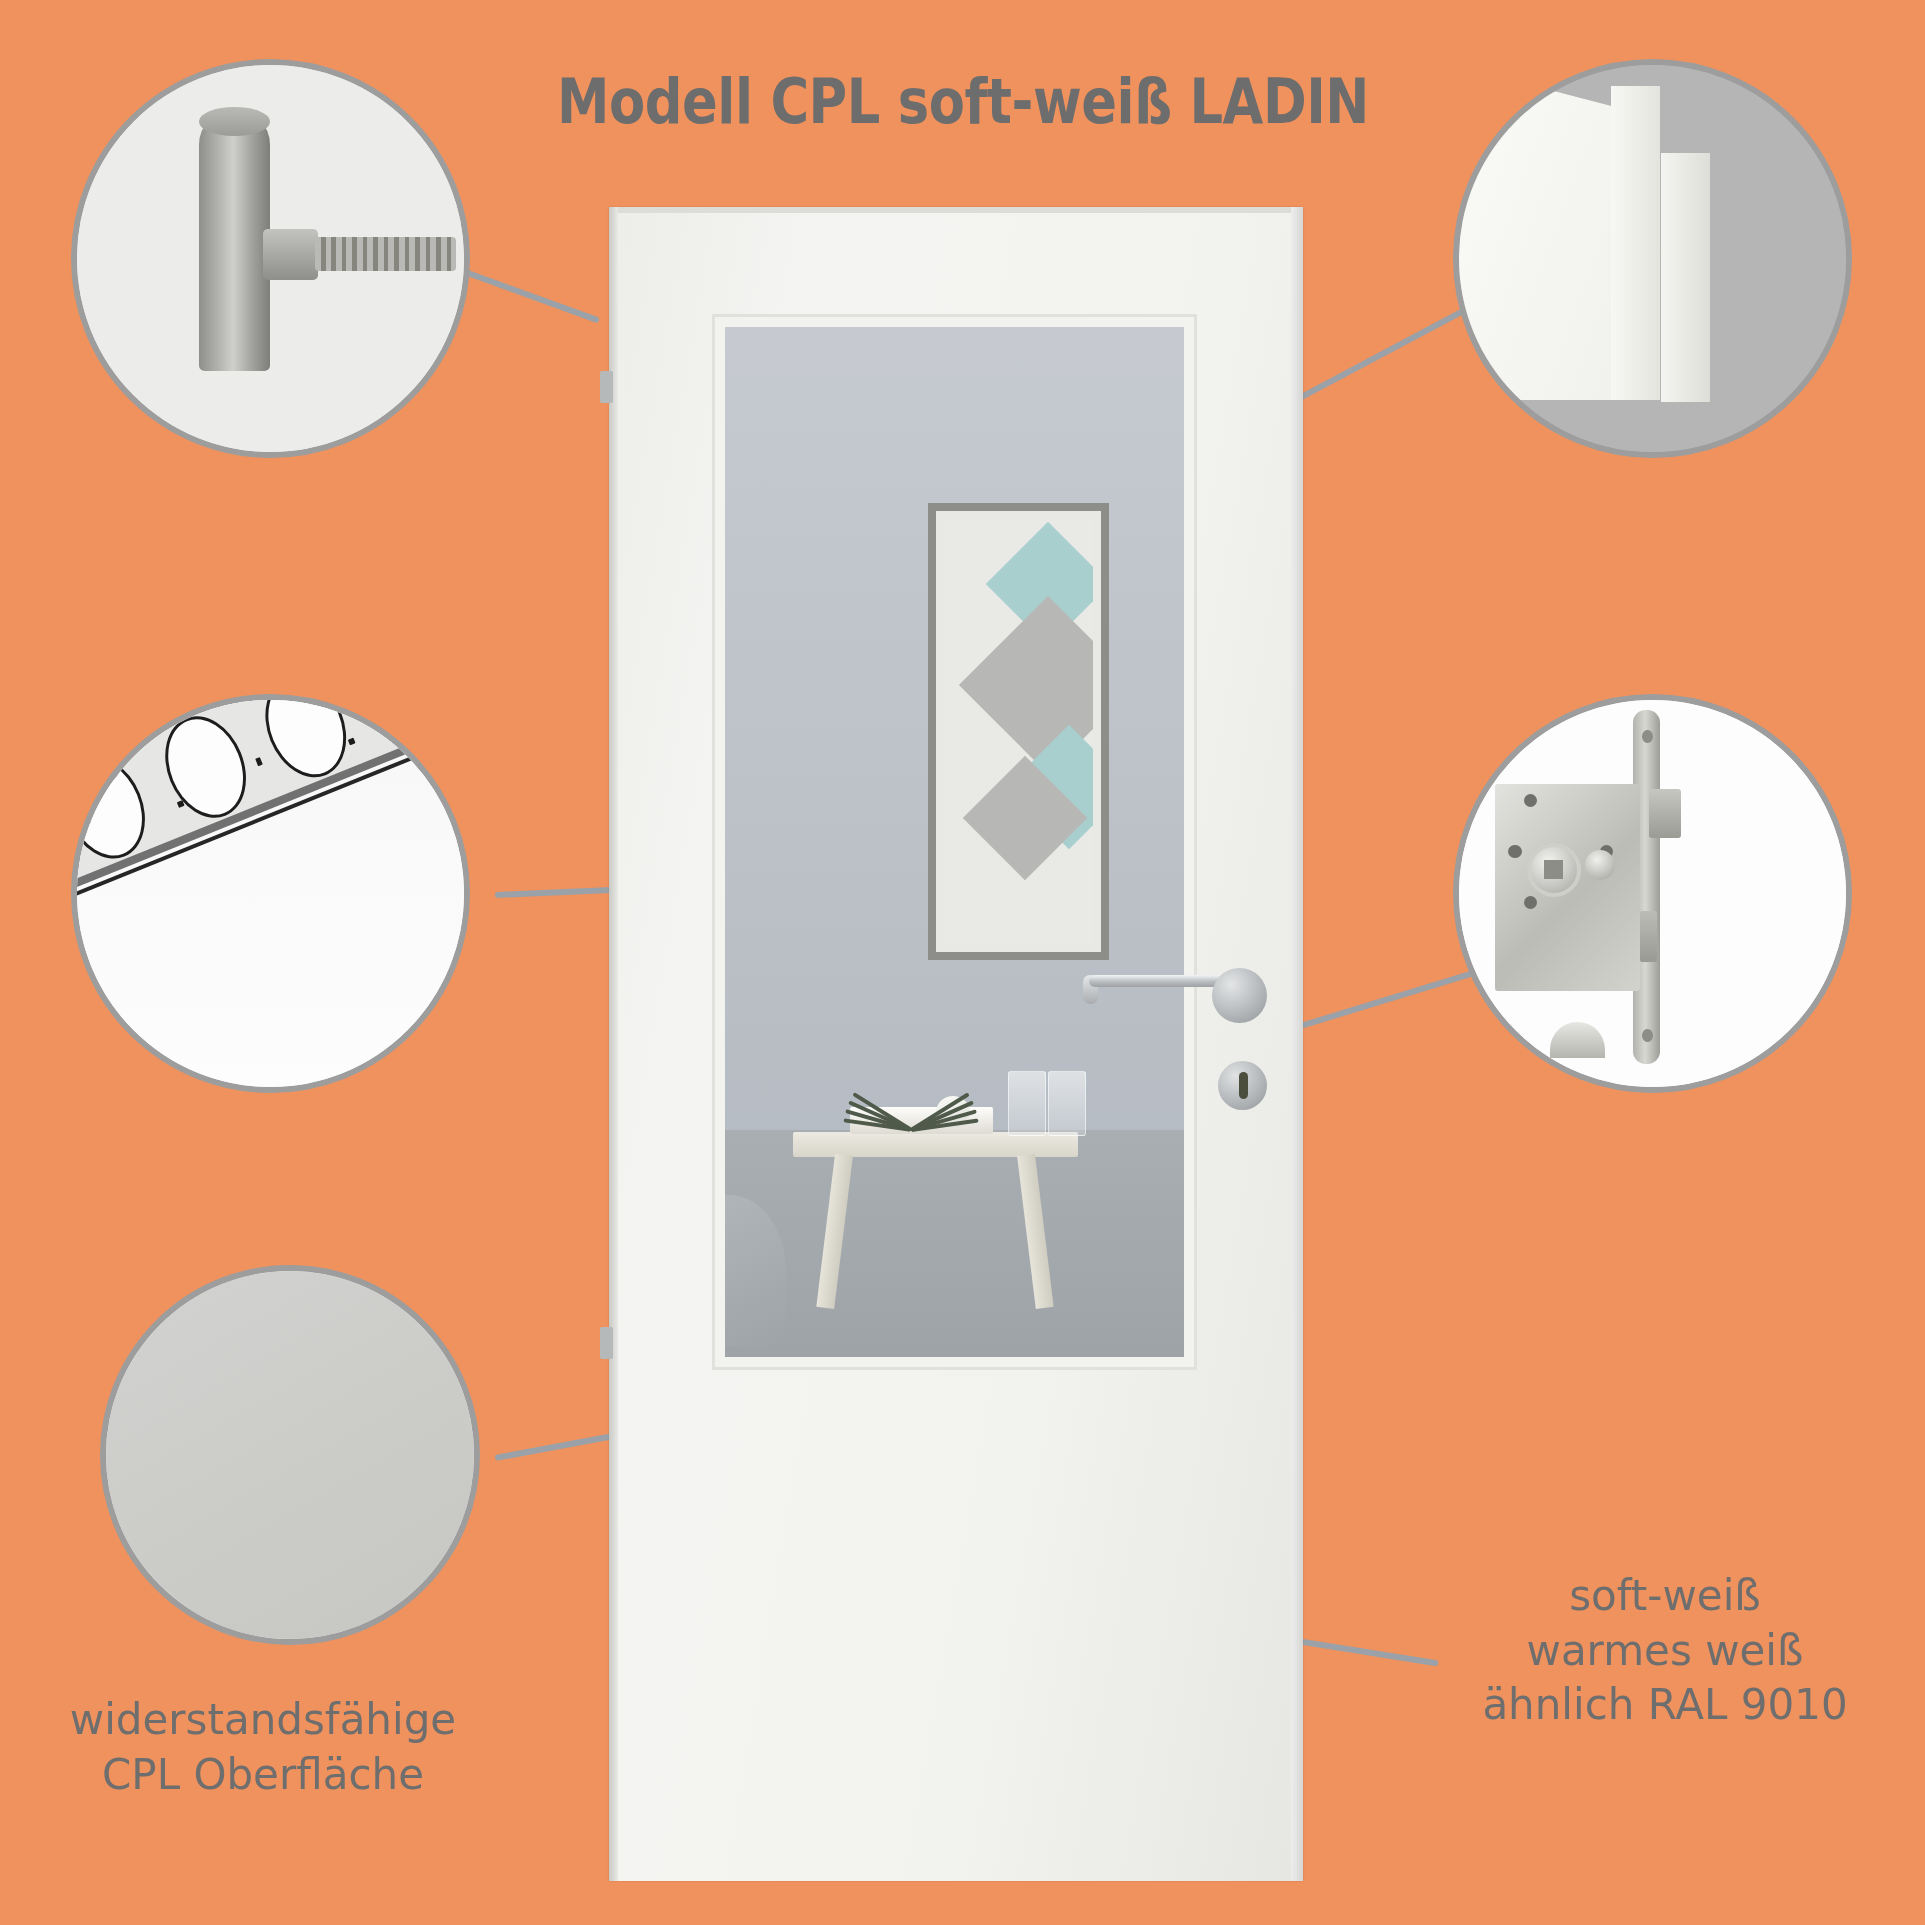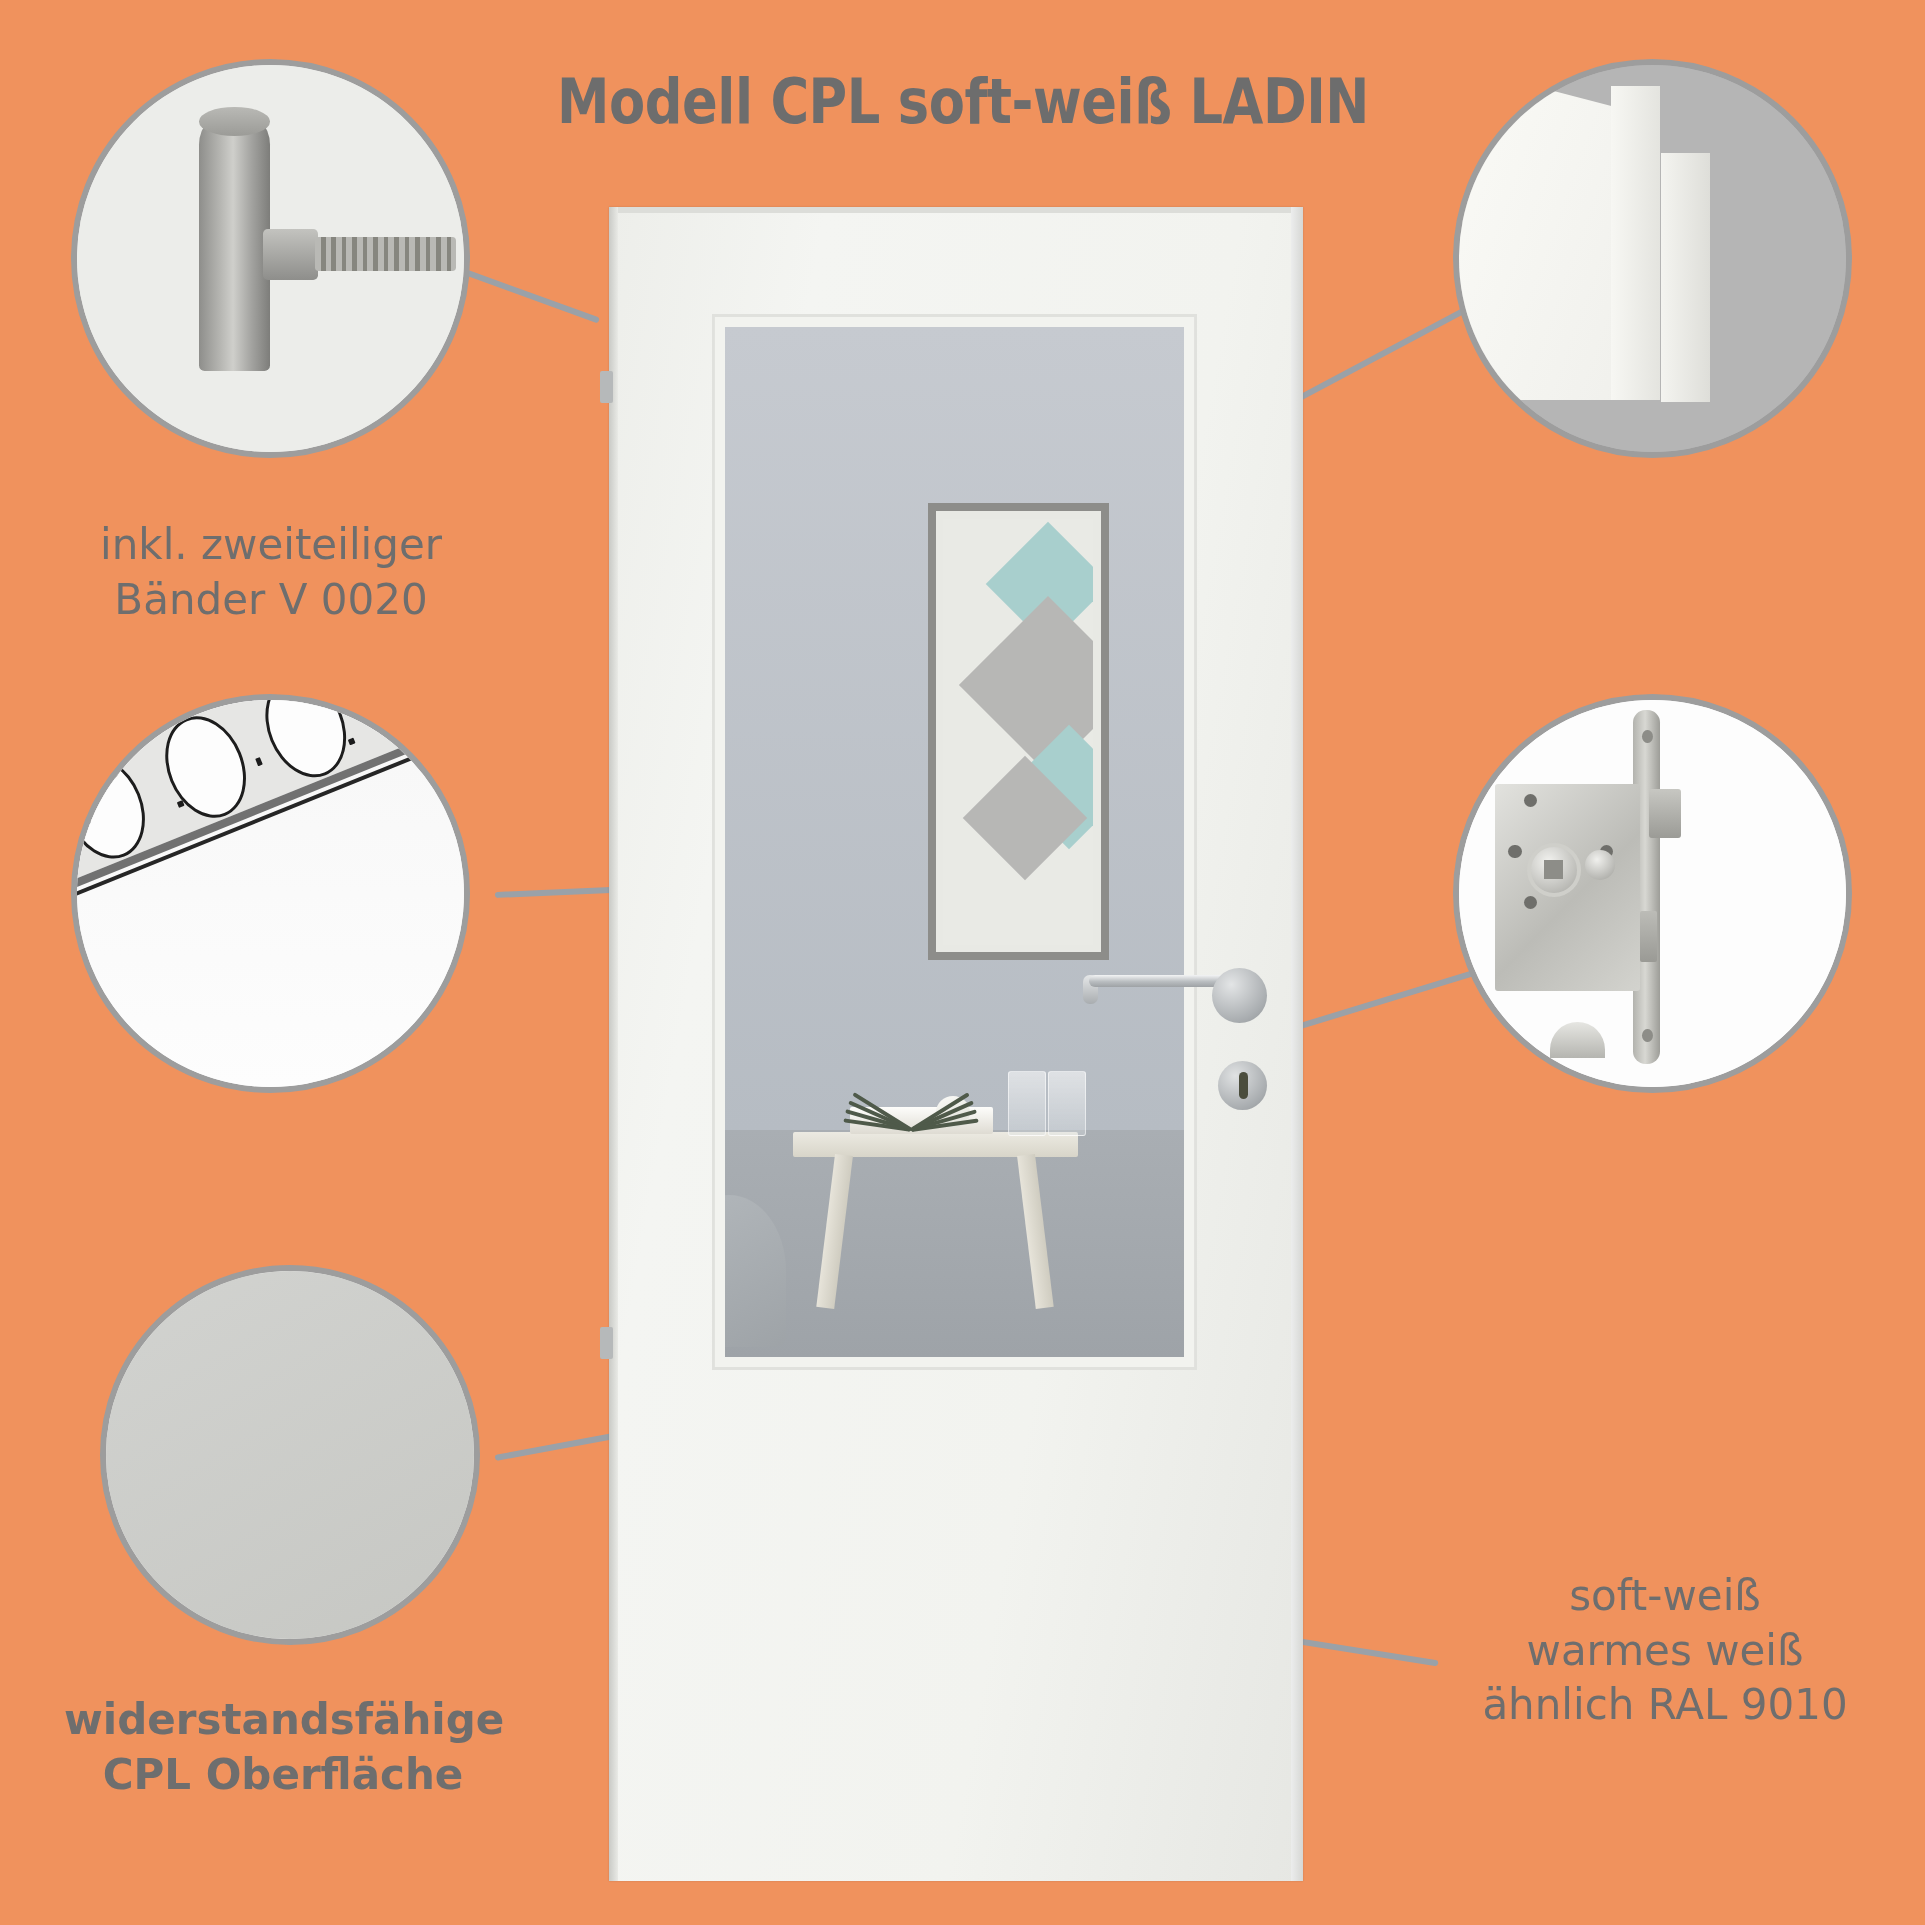--- a/index.html
+++ b/index.html
@@ -250,22 +250,20 @@
   </div>
 
   <div class="circle" style="left:71px;top:59px;width:399px;height:399px;">
     <div id="hingeArt">
       <div class="pin"></div>
       <div class="pinTop"></div>
       <div class="collar"></div>
       <div class="thread"></div>
     </div>
   </div>
-  <div class="caption" style="left:62px;top:518px;width:418px;">inkl. zweiteiliger
-Bänder V 0020</div>
 
   <div class="circle" style="left:1453px;top:59px;width:399px;height:399px;background:#b5b5b5;">
     <div id="edgeArt">
       <div class="panelBig"></div>
       <div class="panelB"></div>
       <div class="panelC"></div>
     </div>
   </div>
 
   <div class="circle" style="left:71px;top:694px;width:399px;height:399px;background:#fbfbfb;">
@@ -312,21 +310,21 @@
       </div>
       <div class="keyway"></div>
       <div class="latch"></div>
       <div class="deadbolt"></div>
     </div>
   </div>
 
   <div class="circle" style="left:100px;top:1265px;width:380px;height:380px;">
     <div id="surfArt"></div>
   </div>
-  <div class="caption" style="left:64px;top:1693px;width:438px;font-weight:bold;">widerstandsfähige
+  <div class="caption" style="left:44px;top:1693px;width:438px;">widerstandsfähige
 CPL Oberfläche</div>
 
   <div class="caption" style="left:1427px;top:1569px;width:476px;">soft-weiß
 warmes weiß
 ähnlich RAL 9010</div>
 
 </div>
 
 
 </body></html>

